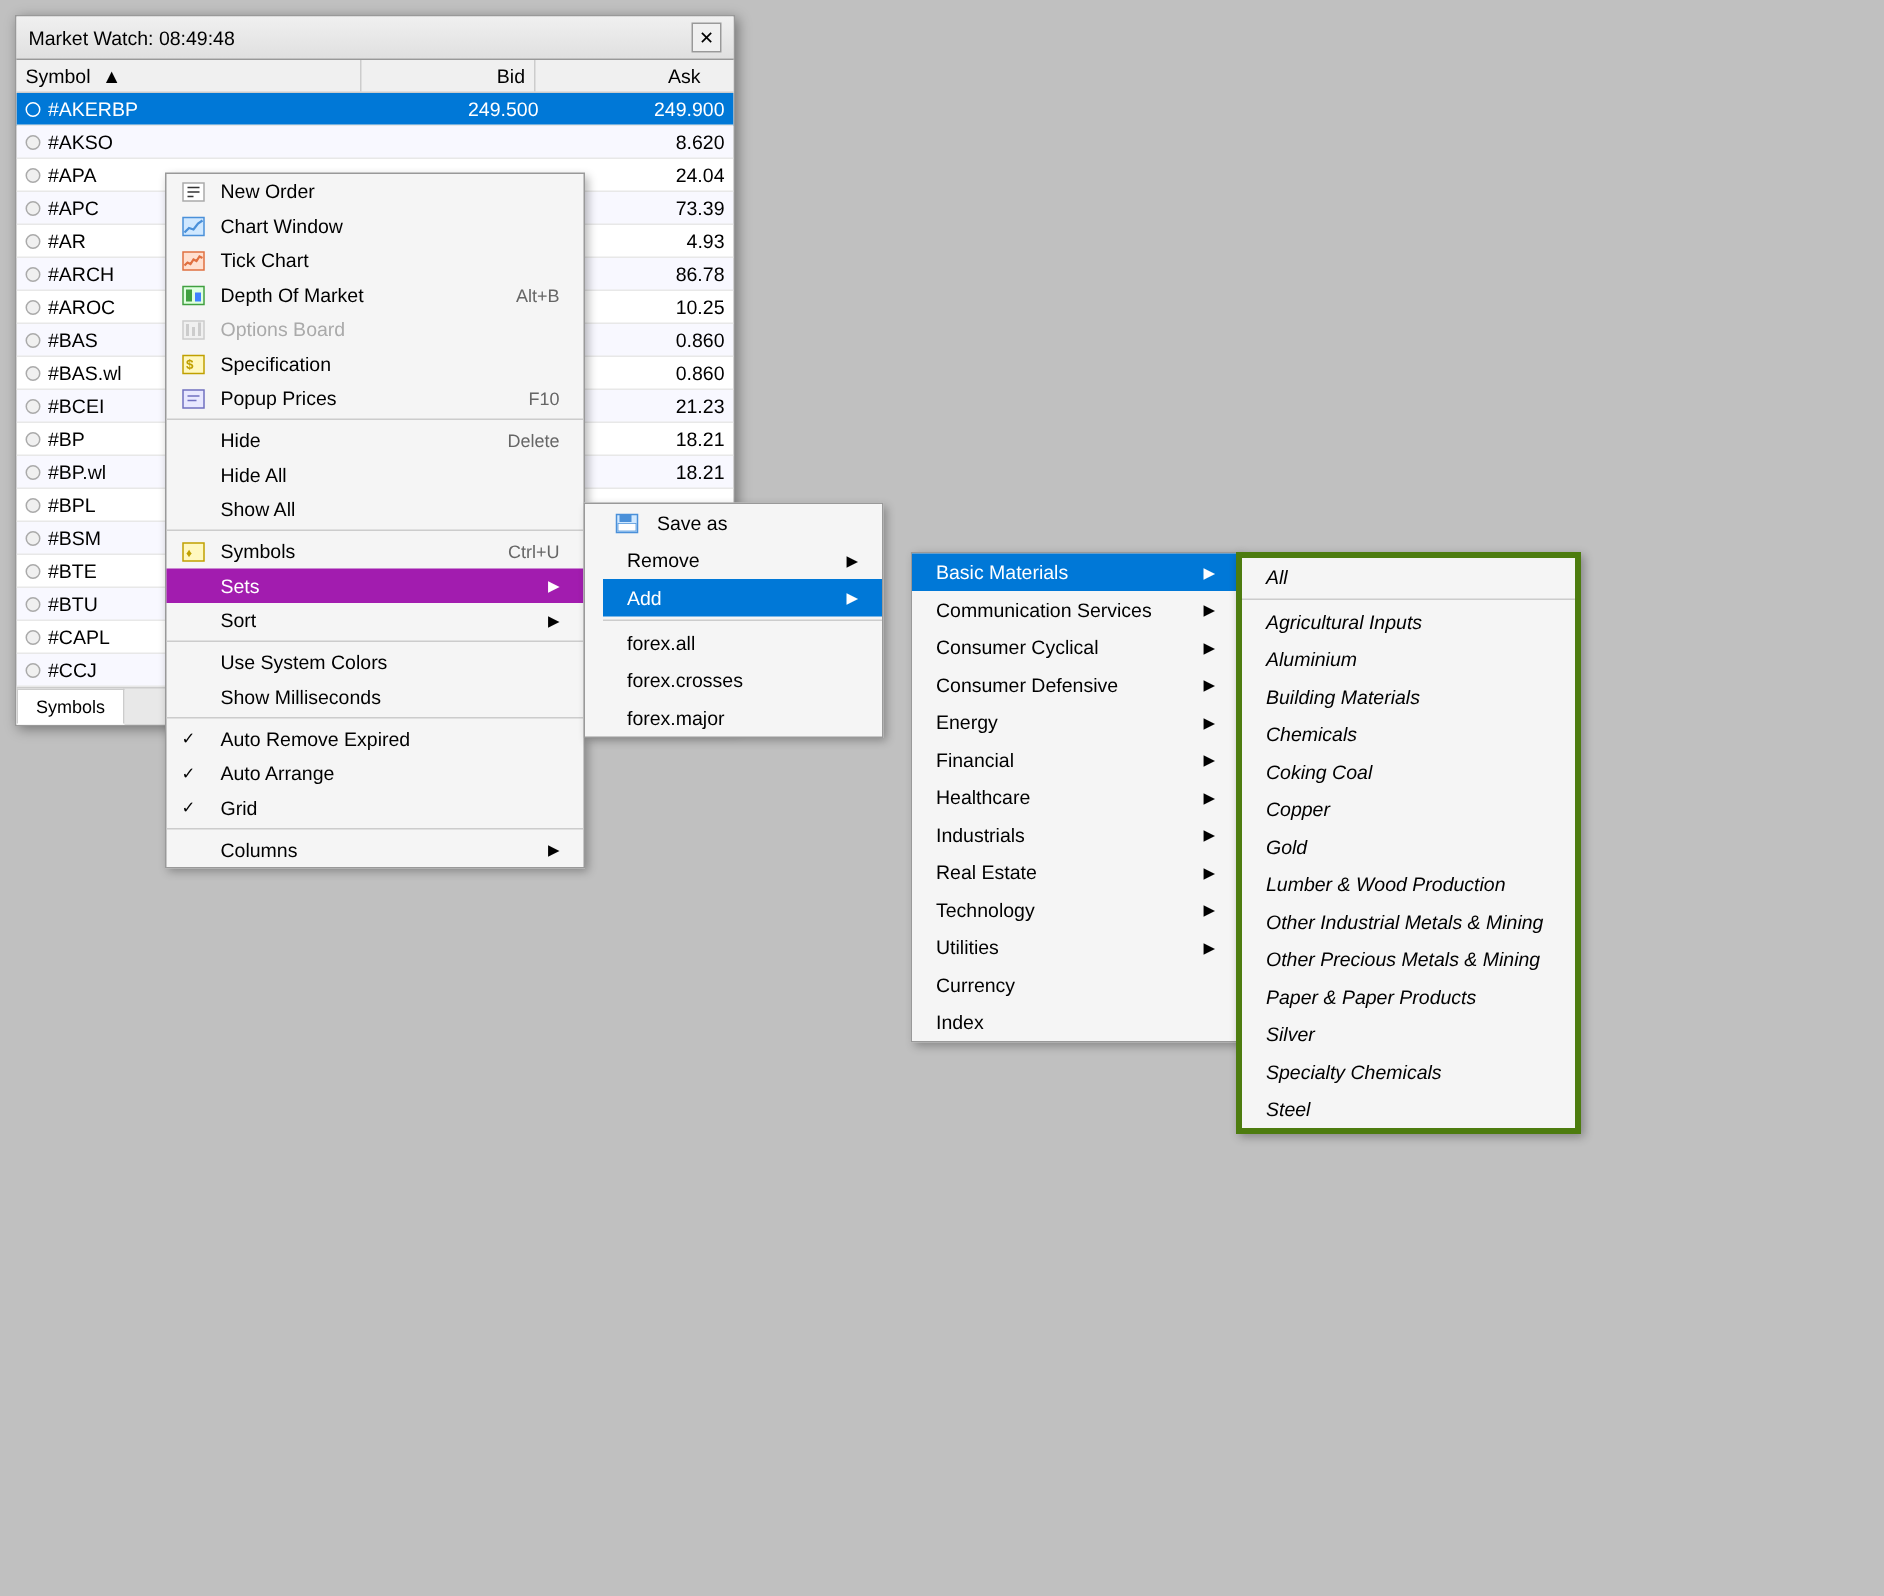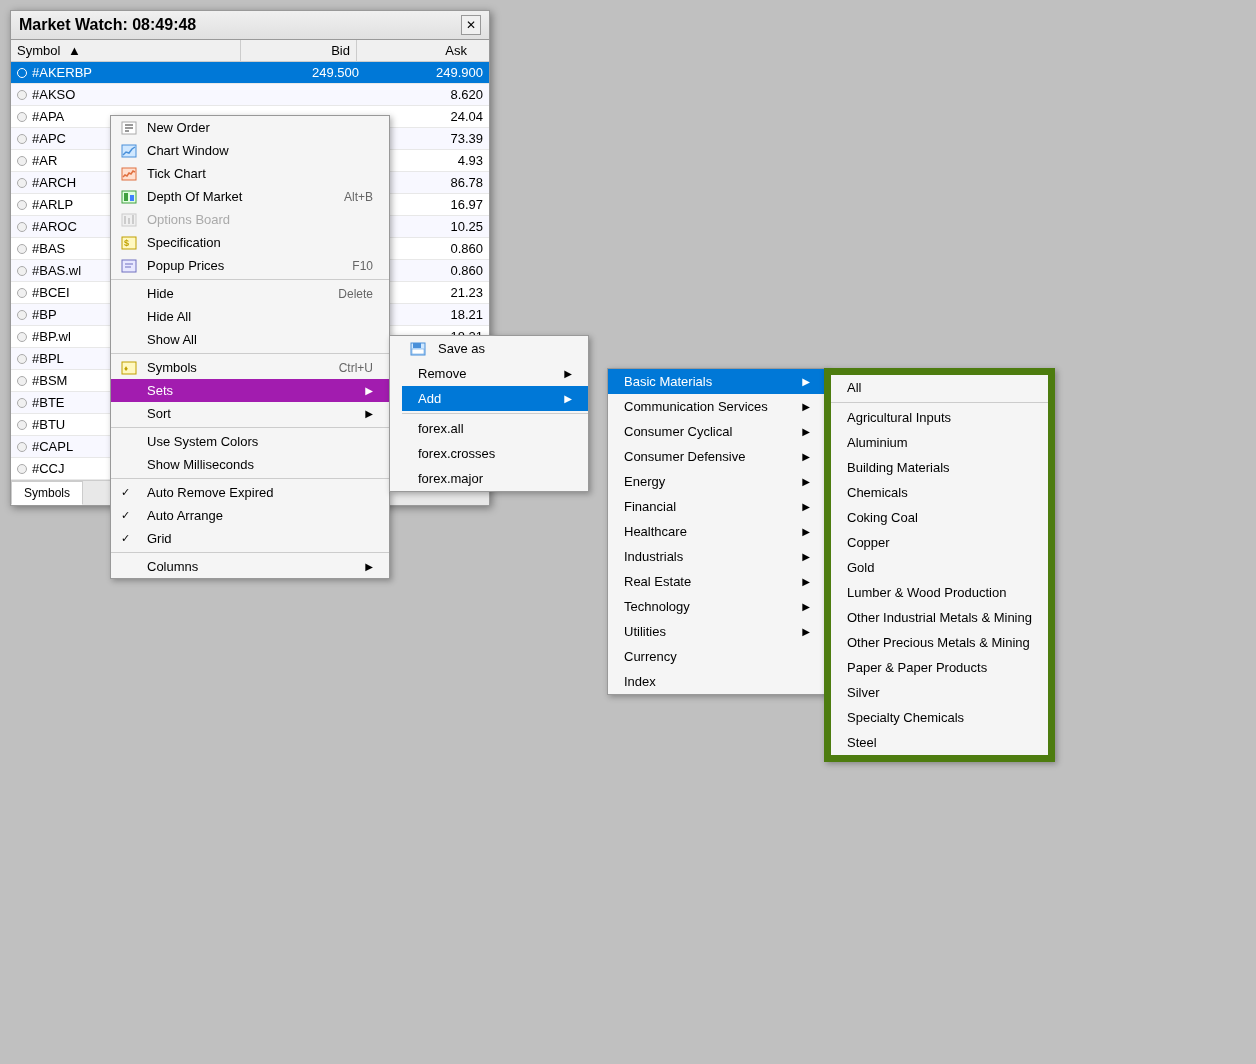--- a/index.html
+++ b/index.html
@@ -24,22 +24,22 @@
     .title-bar {
       background: linear-gradient(to bottom, #f0f0f0, #e0e0e0);
       border-bottom: 1px solid #999;
       padding: 4px 8px;
       display: flex;
       justify-content: space-between;
       align-items: center;
     }
 
     .title-bar-text {
-      font-size: 16px;
-      font-weight: bold;
+      font-size: 13px;
+      font-weight: normal;
       color: #000;
     }
 
     .close-btn {
       width: 20px;
       height: 20px;
       background: #f0f0f0;
       border: 1px solid #999;
       cursor: pointer;
       display: flex;
@@ -200,24 +200,25 @@
       min-width: 220px;
       z-index: 102;
     }
 
     
     .submenu-basic-materials {
       position: absolute;
       top: 368px;
       left: 824px;
       background: #f5f5f5;
-      border: 7px solid #4d7c0f;
+      border: 4px solid #4d7c0f;
       box-shadow: 2px 2px 6px rgba(0,0,0,0.3);
       min-width: 230px;
       z-index: 103;
+      font-style: italic;
     }
 
     .submenu-item {
       padding: 5px 16px;
       cursor: pointer;
       display: flex;
       align-items: center;
       position: relative;
       color: #000;
       white-space: nowrap;
@@ -322,28 +323,20 @@
         <div class="td">
           <span class="symbol-dot"></span>
           <span>#ARCH</span>
         </div>
         <div class="td right"></div>
         <div class="td right">86.78</div>
       </div>
       <div class="table-row">
         <div class="td">
           <span class="symbol-dot"></span>
-          <span>#ARLP</span>
-        </div>
-        <div class="td right"></div>
-        <div class="td right">16.97</div>
-      </div>
-      <div class="table-row">
-        <div class="td">
-          <span class="symbol-dot"></span>
           <span>#AROC</span>
         </div>
         <div class="td right"></div>
         <div class="td right">10.25</div>
       </div>
       <div class="table-row">
         <div class="td">
           <span class="symbol-dot"></span>
           <span>#BAS</span>
         </div>

